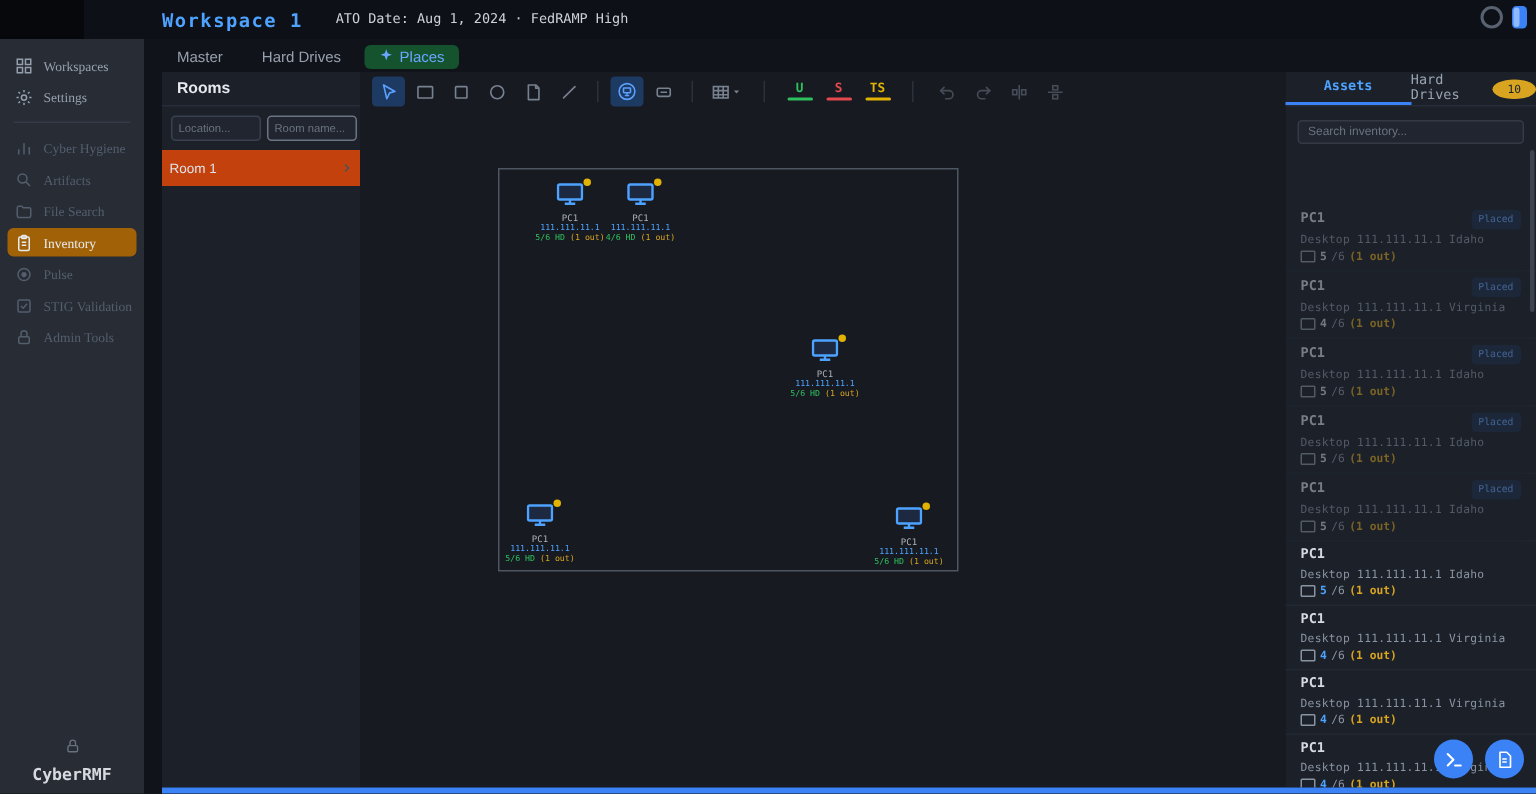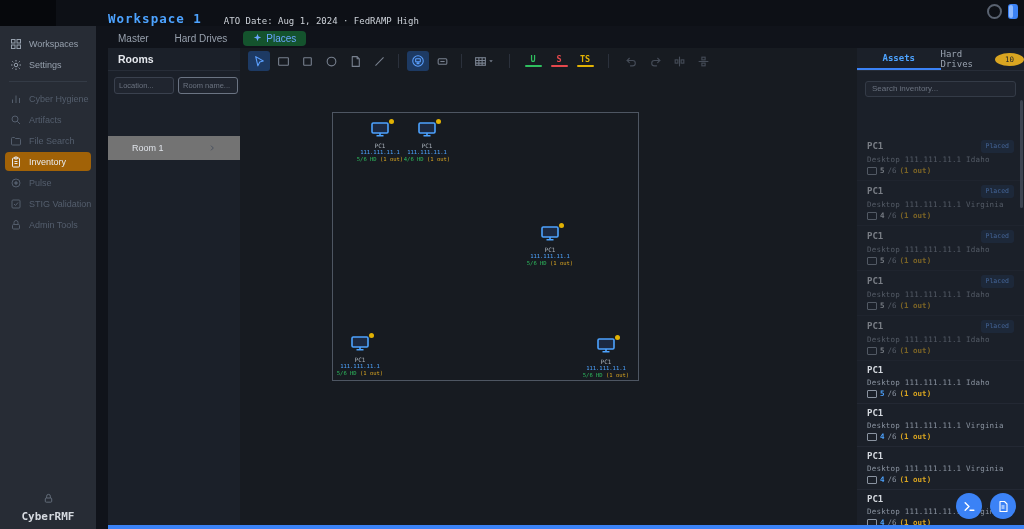--- a/index.html
+++ b/index.html
@@ -1,34 +1,34 @@
 <!DOCTYPE html>
 <html><head>
 <meta charset="utf-8">
 <style>
   html,body{margin:0;padding:0;width:1024px;height:529px;overflow:hidden;
     background:#10131a;font-family:"Liberation Sans",sans-serif;
     -webkit-font-smoothing:antialiased;}
 
   
   .header{position:absolute;left:0;top:0;width:1024px;height:26px;background:#0d1016;
-    display:flex;align-items:flex-end;}
+    display:flex;align-items:center;}
   .logo-block{position:absolute;left:0;top:0;width:56px;height:26px;background:#06080c;}
   .ws-title{margin-left:108px;font-family:"DejaVu Sans Mono",monospace;font-size:12.5px;
     font-weight:bold;color:#4da3ff;letter-spacing:1px;}
   .ato{margin-left:22px;font-family:"DejaVu Sans Mono",monospace;font-size:9px;color:#cdd2d9;}
   .header-right{position:absolute;right:6px;top:4px;display:flex;align-items:center;gap:6px;}
   .ring{width:11px;height:11px;border:2px solid #596270;border-radius:50%;display:inline-block;}
   .blue-toggle{width:10px;height:15px;background:#3b82f6;border-radius:3px;position:relative;display:inline-block;}
   .blue-toggle .toggle-inner{position:absolute;left:1px;top:1px;width:4px;height:13px;
     background:#8db9ff;border-radius:2px;display:block;}
 
   
   .sidebar{position:absolute;left:0;top:26px;width:96px;height:503px;background:#272c35;}
-  .sidebar-nav{padding-top:6px;}
+  .sidebar-nav{padding-top:6px;font-family:Liberation Serif, serif;}
   .nav-item{display:flex;align-items:center;gap:7px;height:19px;margin:2px 5px;padding:0 5px;
     border-radius:4px;color:#545e6d;font-size:9px;cursor:pointer;white-space:nowrap;}
   .nav-item.bright{color:#96a0ad;}
   .nav-item.active{background:#a16207;color:#e8ebf0;}
   .nav-icon{display:flex;align-items:center;flex:none;}
   .nav-divider{height:1px;background:#343b46;margin:7px 9px;}
   .sidebar-footer{position:absolute;bottom:6px;left:0;right:0;text-align:center;color:#68727f;}
   .brand{font-family:"DejaVu Sans Mono",monospace;font-size:11px;font-weight:bold;color:#d6dae0;margin-top:2px;}
 
   
@@ -40,22 +40,22 @@
   .rooms-panel{position:absolute;left:108px;top:48px;width:132px;height:477px;background:#1b2029;}
   .rooms-header{height:22px;line-height:22px;padding:0 10px;color:#e6e9ee;font-weight:bold;
     font-size:10.5px;border-bottom:1px solid #272d38;}
   .rooms-form{display:flex;gap:4px;padding:6px 6px;align-items:center;}
   .room-input{width:50px;height:13px;background:#20252f;border:1px solid #3a414e;border-radius:3px;
     color:#c8ccd3;font-size:7.5px;padding:1px 4px;outline:none;font-family:"Liberation Sans",sans-serif;}
   .room-input.name{border-color:#6b7483;}
   .room-input::placeholder{color:#6b7380;}
   .add-btn{width:17px;height:17px;border-radius:50%;background:#3b82f6;color:#fff;font-size:12px;
     line-height:16px;text-align:center;border:none;flex:none;cursor:pointer;padding:0;}
-  .room-row{height:24px;background:#737373;display:flex;align-items:center;justify-content:space-between;
-    padding:0 24px;color:#dfe3e9;font-size:9px;cursor:pointer;margin-top:36px;}
+  .room-row{height:24px;background:#c2410c;display:flex;align-items:center;justify-content:space-between;
+    padding:0 5px;color:#dfe3e9;font-size:9px;cursor:pointer;}
   .room-chevron{color:#4a5260;display:flex;}
 
   
   .canvas-area{position:absolute;left:240px;top:48px;width:617px;height:477px;background:#171b21;}
   .canvas-toolbar{height:26px;display:flex;align-items:center;gap:2px;padding:0 8px;}
   .tb{width:22px;height:20px;display:flex;align-items:center;justify-content:center;background:transparent;
     border:none;color:#78818f;border-radius:3px;cursor:pointer;padding:0;}
   .tb.active{background:#1d3a63;color:#5ba0ff;}
   .tb.disabled{color:#454c58;}
   .tb-divider{width:1px;height:14px;background:#2b313c;margin:0 6px;}

